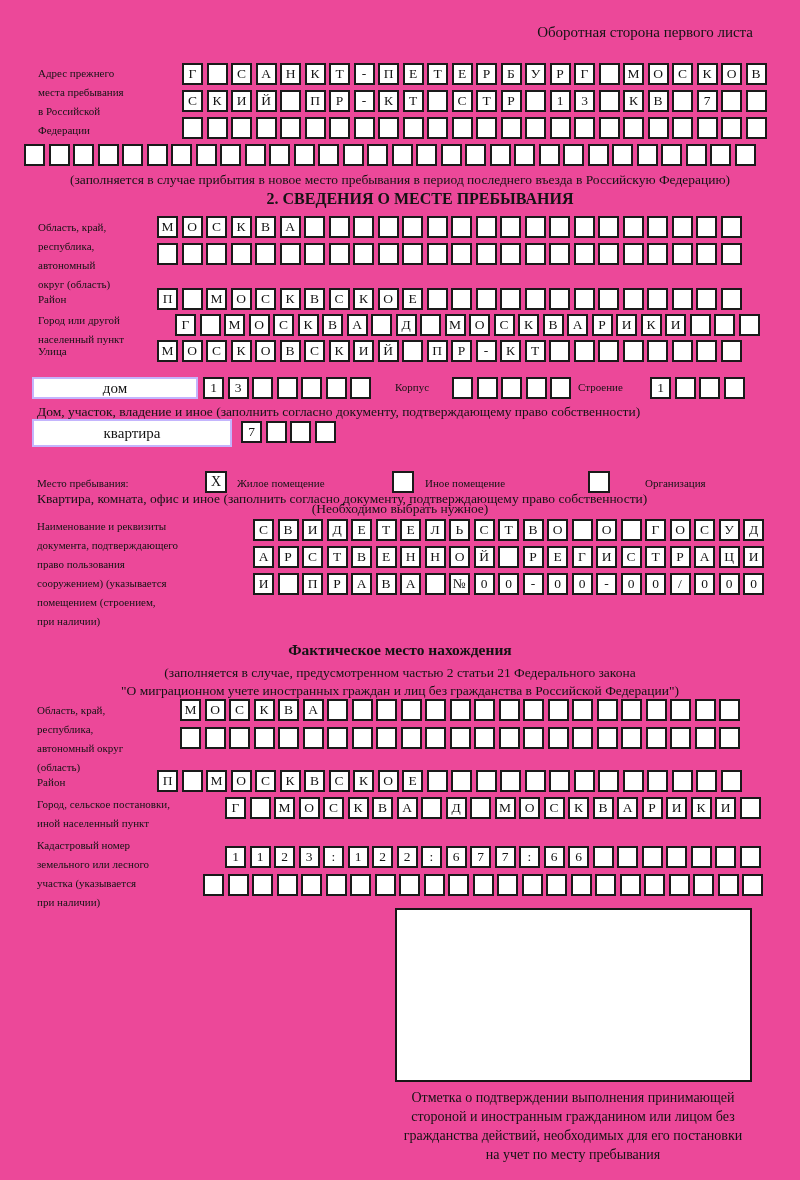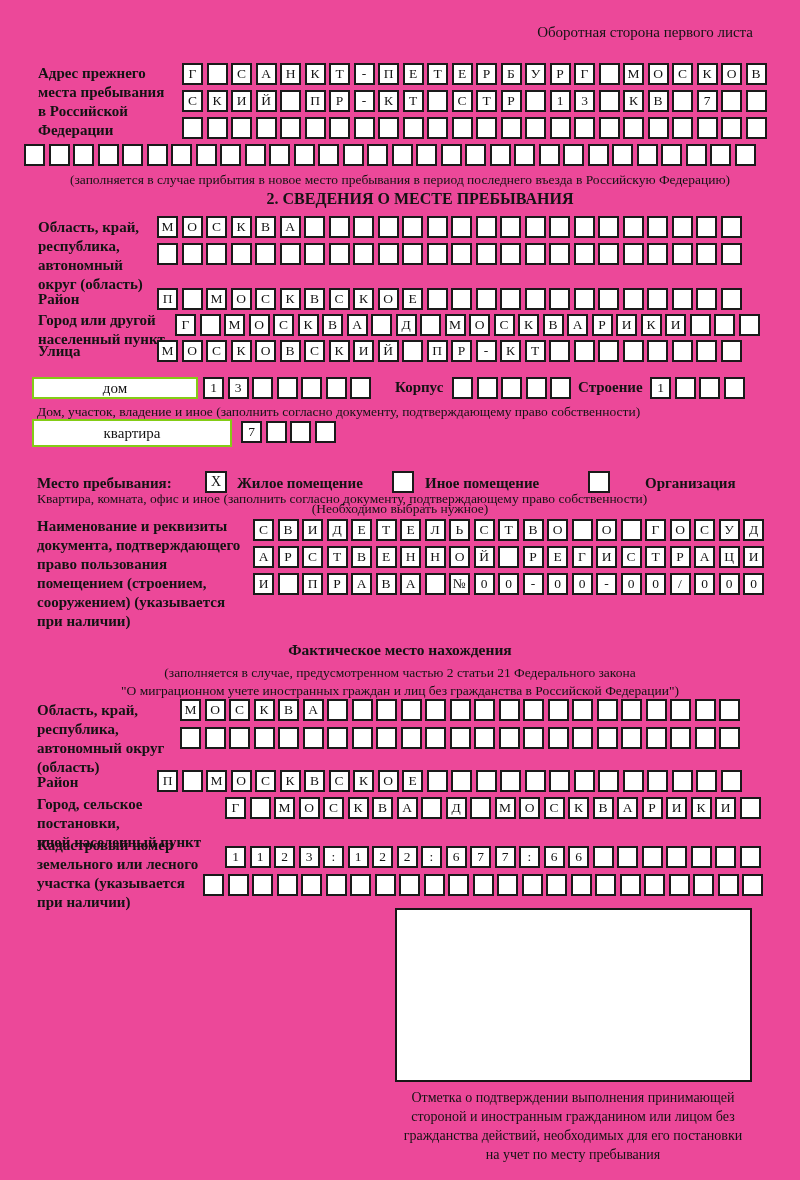--- a/index.html
+++ b/index.html
@@ -1,28 +1,28 @@
 <!DOCTYPE html>
 <html><head>
 <meta charset="utf-8">
 <style>
   html,body{margin:0;padding:0;background:#fff;}
   .page{position:relative;width:800px;height:1180px;background:#ec4899;
         font-family:"Liberation Serif","DejaVu Serif",serif;color:#131313;overflow:hidden;}
   .abs{position:absolute;}
-  .lbl{position:absolute;font-size:15px;line-height:19px;font-weight:bold;}
+  .lbl{position:absolute;font-size:11px;line-height:19px;}
   .cap{position:absolute;font-size:13.5px;line-height:18px;}
   .center{left:0;width:800px;text-align:center;}
   .bold{font-weight:bold;}
   .t16{font-size:16px;}
   .grid{position:absolute;display:flex;}
   .cbox{flex:0 0 auto;box-sizing:content-box;width:17px;height:18px;border:2px solid #1a1a1a;
         margin-right:3.5px;display:flex;align-items:center;justify-content:center;
         font-size:13.5px;line-height:1;background:#fff;}
-  .wbox{position:absolute;box-sizing:border-box;border:2px solid #84cc16;display:flex;
+  .wbox{position:absolute;box-sizing:border-box;border:2px solid #c4b5fd;display:flex;
         align-items:center;justify-content:center;font-size:15px;background:#fff;font-family:Liberation Serif, serif;}
   .ckbox{position:absolute;box-sizing:content-box;width:18px;height:18px;border:2px solid #1a1a1a;
         display:flex;align-items:center;justify-content:center;font-size:14px;background:#fff;}
   .stamp{position:absolute;border:2px solid #161616;background:#fff;}
 </style>
 </head>
 <body>
 
 <div class="page">
 
@@ -336,22 +336,22 @@
   <div class="ckbox" style="left:392px;top:471px;"></div>
   <div class="lbl" style="left:425px;top:474px;">Иное помещение</div>
   <div class="ckbox" style="left:588px;top:471px;"></div>
   <div class="lbl" style="left:645px;top:474px;">Организация</div>
   <div class="cap center" style="top:500px;">(Необходимо выбрать нужное)</div>
 
   <div class="lbl" style="left:37px;top:517px;width:215px;">
     <div>Наименование и реквизиты</div>
     <div>документа, подтверждающего</div>
     <div>право пользования</div>
+    <div>сооружением) (указывается</div>
     <div>помещением (строением,</div>
-    <div>сооружением) (указывается</div>
     <div>при наличии)</div>
   </div>
   <div class="grid" style="left:253px;top:519px;">
       <span class="cbox">С</span>
       <span class="cbox">В</span>
       <span class="cbox">И</span>
       <span class="cbox">Д</span>
       <span class="cbox">Е</span>
       <span class="cbox">Т</span>
       <span class="cbox">Е</span>

